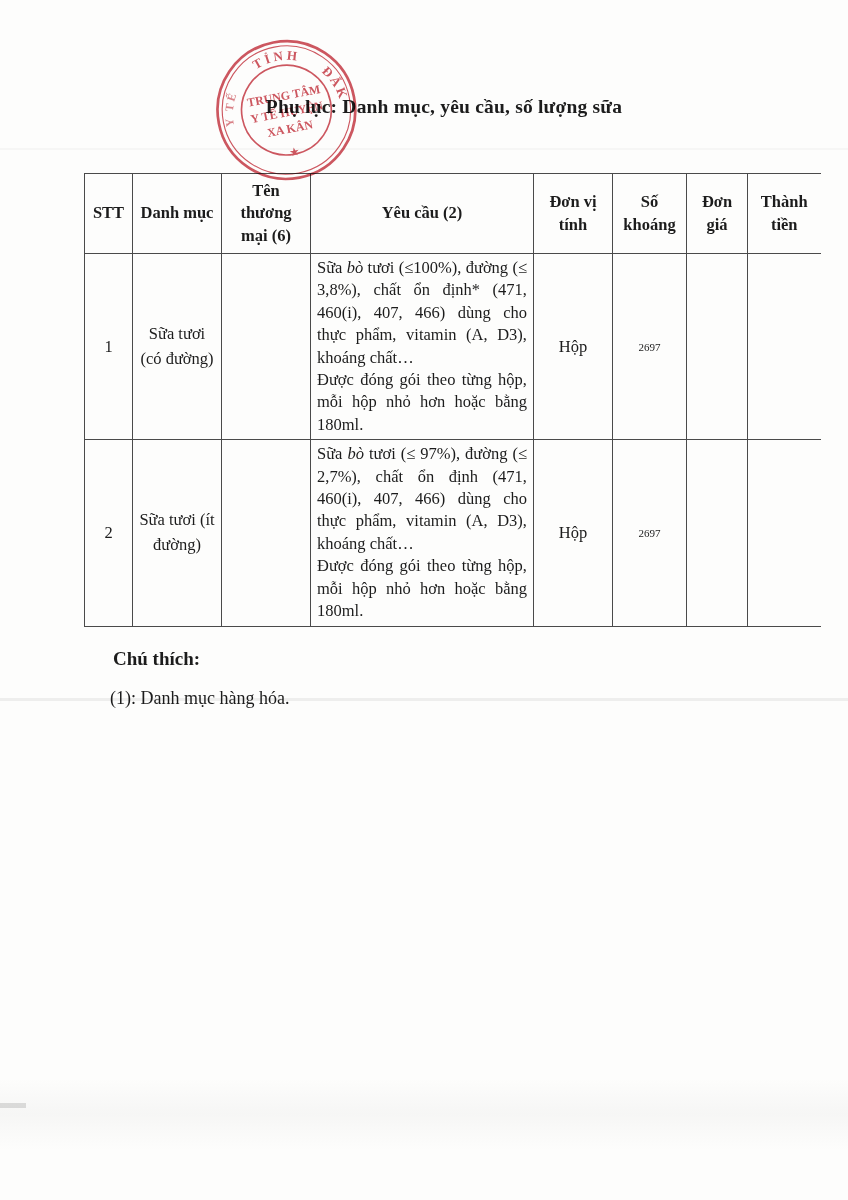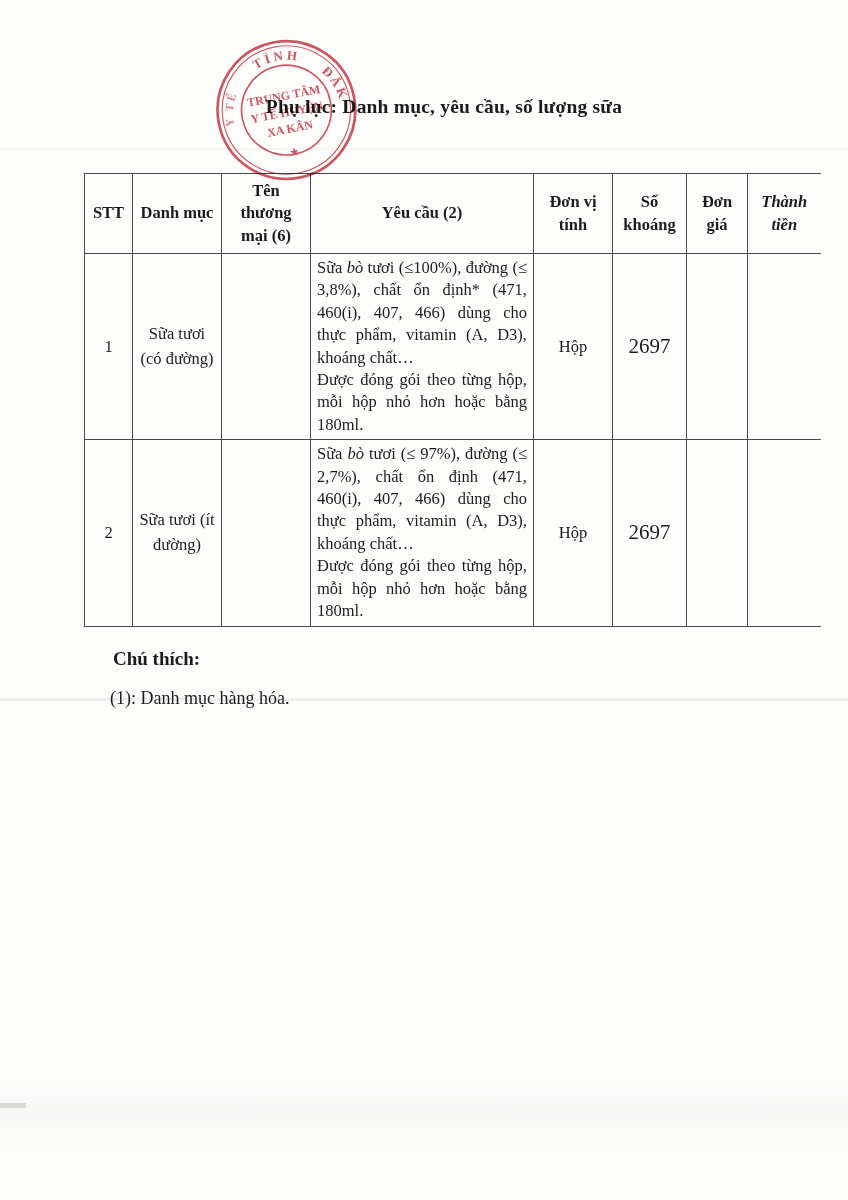--- a/index.html
+++ b/index.html
@@ -46,31 +46,31 @@
     position:absolute;top:173px;left:84px;
     width:736px;border-collapse:collapse;table-layout:fixed;
     font-size:16.5px;
   }
   table.main th, table.main td{
     border:1px solid #4a4a4a;
     padding:3px 6px;
     vertical-align:middle;
     overflow:hidden;
   }
-  table.main .col-last{border-right:none;font-style:italic;}
+  table.main .col-last{border-right:none;}
   table.main th{font-weight:bold;text-align:center;line-height:1.35;font-size:16.5px;}
   tr.hdr{height:80px;}
   tr.r1{height:181px;}
   tr.r2{height:183px;}
   td.c-stt,td.c-cat,td.c-unit,td.c-qty,td.c-price,td.c-total,td.c-trade{text-align:center;}
   td.c-cat{line-height:1.5;padding:3px 5px;}
   td.c-req{vertical-align:top;padding:3px 8px 3px 10px;margin-left:34px;}
   .req{margin:0;text-align:justify;line-height:22.4px;font-size:16.5px;}
   .req i{font-style:italic;}
-  td.c-qty{font-size:21px;}
+  td.c-qty{font-size:11px;}
 
   
   .notes-heading{
     position:absolute;top:648px;left:113px;
     font-size:19px;font-weight:bold;
   }
   .note-1{position:absolute;top:688px;left:110px;font-size:18px;}
   .note-2{position:absolute;top:726px;left:110px;font-size:18.5px;}
 
   .stamp text{font-family:"Liberation Serif","DejaVu Serif",serif;}

